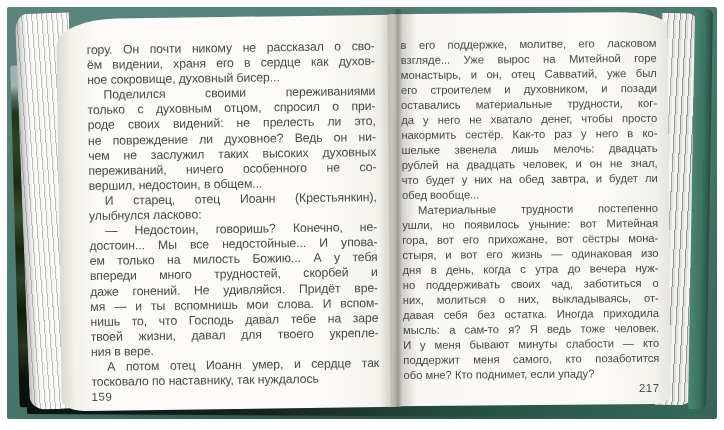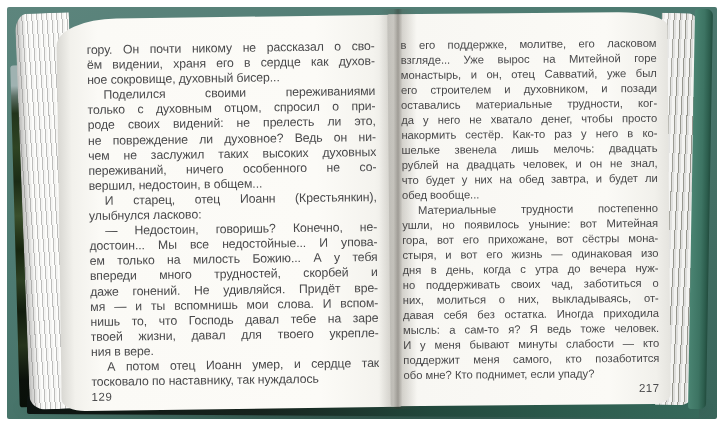--- a/index.html
+++ b/index.html
@@ -126,21 +126,21 @@
           <div class="line j">ем только на милость Божию... А у тебя</div>
           <div class="line j">впереди много трудностей, скорбей и</div>
           <div class="line j">даже гонений. Не удивляйся. Придёт вре-</div>
           <div class="line j">мя — и ты вспомнишь мои слова. И вспом-</div>
           <div class="line j">нишь то, что Господь давал тебе на заре</div>
           <div class="line j">твоей жизни, давал для твоего укрепле-</div>
           <div class="line">ния в вере.</div>
           <div class="line j in">А потом отец Иоанн умер, и сердце так</div>
           <div class="line">тосковало по наставнику, так нуждалось</div>
         </div>
-      <div class="pagenum pagenum-left">129</div>
+      <div class="pagenum pagenum-left">159</div>
     </div>
 
     <div class="page page-right">
       <div class="text text-right">
           <div class="line j">в его поддержке, молитве, его ласковом</div>
           <div class="line j">взгляде... Уже вырос на Митейной горе</div>
           <div class="line j">монастырь, и он, отец Савватий, уже был</div>
           <div class="line j">его строителем и духовником, и позади</div>
           <div class="line j">оставались материальные трудности, ког-</div>
           <div class="line j">да у него не хватало денег, чтобы просто</div>

